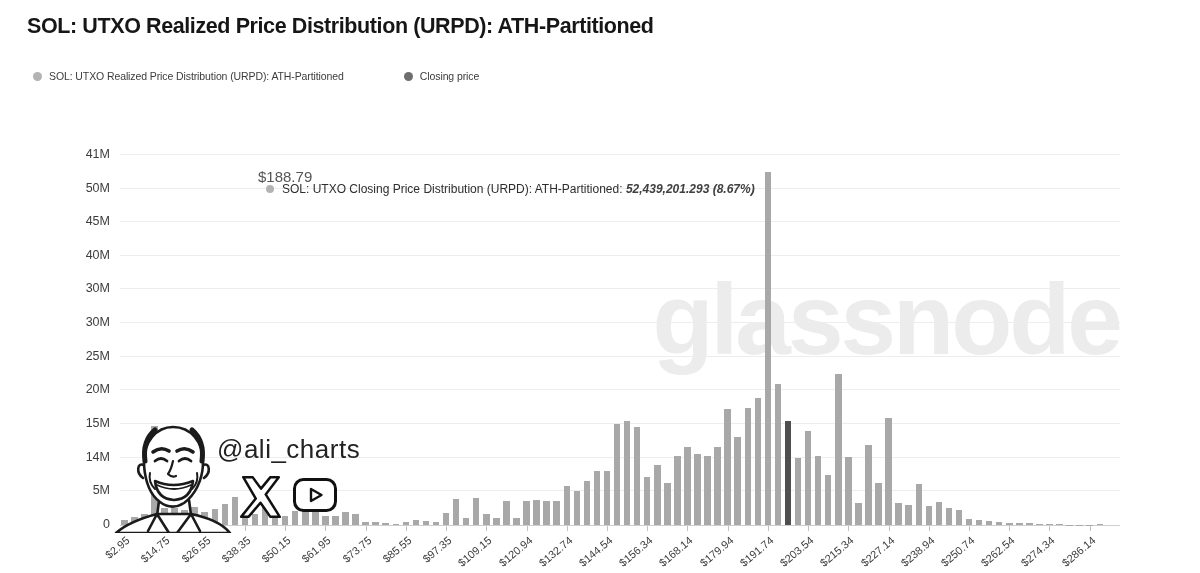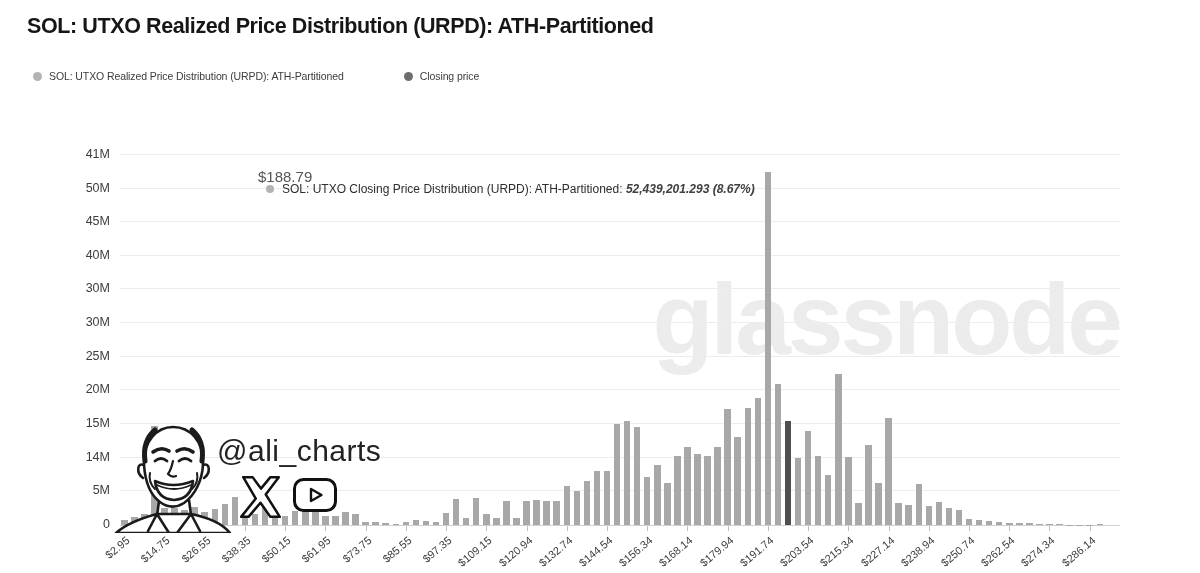--- a/index.html
+++ b/index.html
@@ -25,21 +25,21 @@
   
   .tt-price{position:absolute;left:258px;top:168px;font-size:15px;color:#555;}
   .tt-line{position:absolute;left:266px;top:182px;display:flex;align-items:center;gap:8px;}
   .tt-dot{width:8px;height:8px;border-radius:50%;}
   .tt-text{font-size:12px;color:#2e2e2e;}
   .tt-text b{font-weight:700;color:#404040;font-style:italic;}
   
   .glassnode{position:absolute;left:120px;top:262px;width:1000px;text-align:right;
              font-size:100px;font-weight:700;color:#ececec;letter-spacing:-3px;
              user-select:none;pointer-events:none;}
-  .handle{position:absolute;left:217px;top:434px;font-size:30px;font-weight:500;color:#222;
+  .handle{position:absolute;left:217px;top:434px;font-size:26px;font-weight:500;color:#222;
           letter-spacing:0.5px;}
   .wm-svg{position:absolute;}
 </style>
 </head>
 <body>
 
 <div id="stage">
 
   <div class="title">SOL: UTXO Realized Price Distribution (URPD): ATH-Partitioned</div>
 

